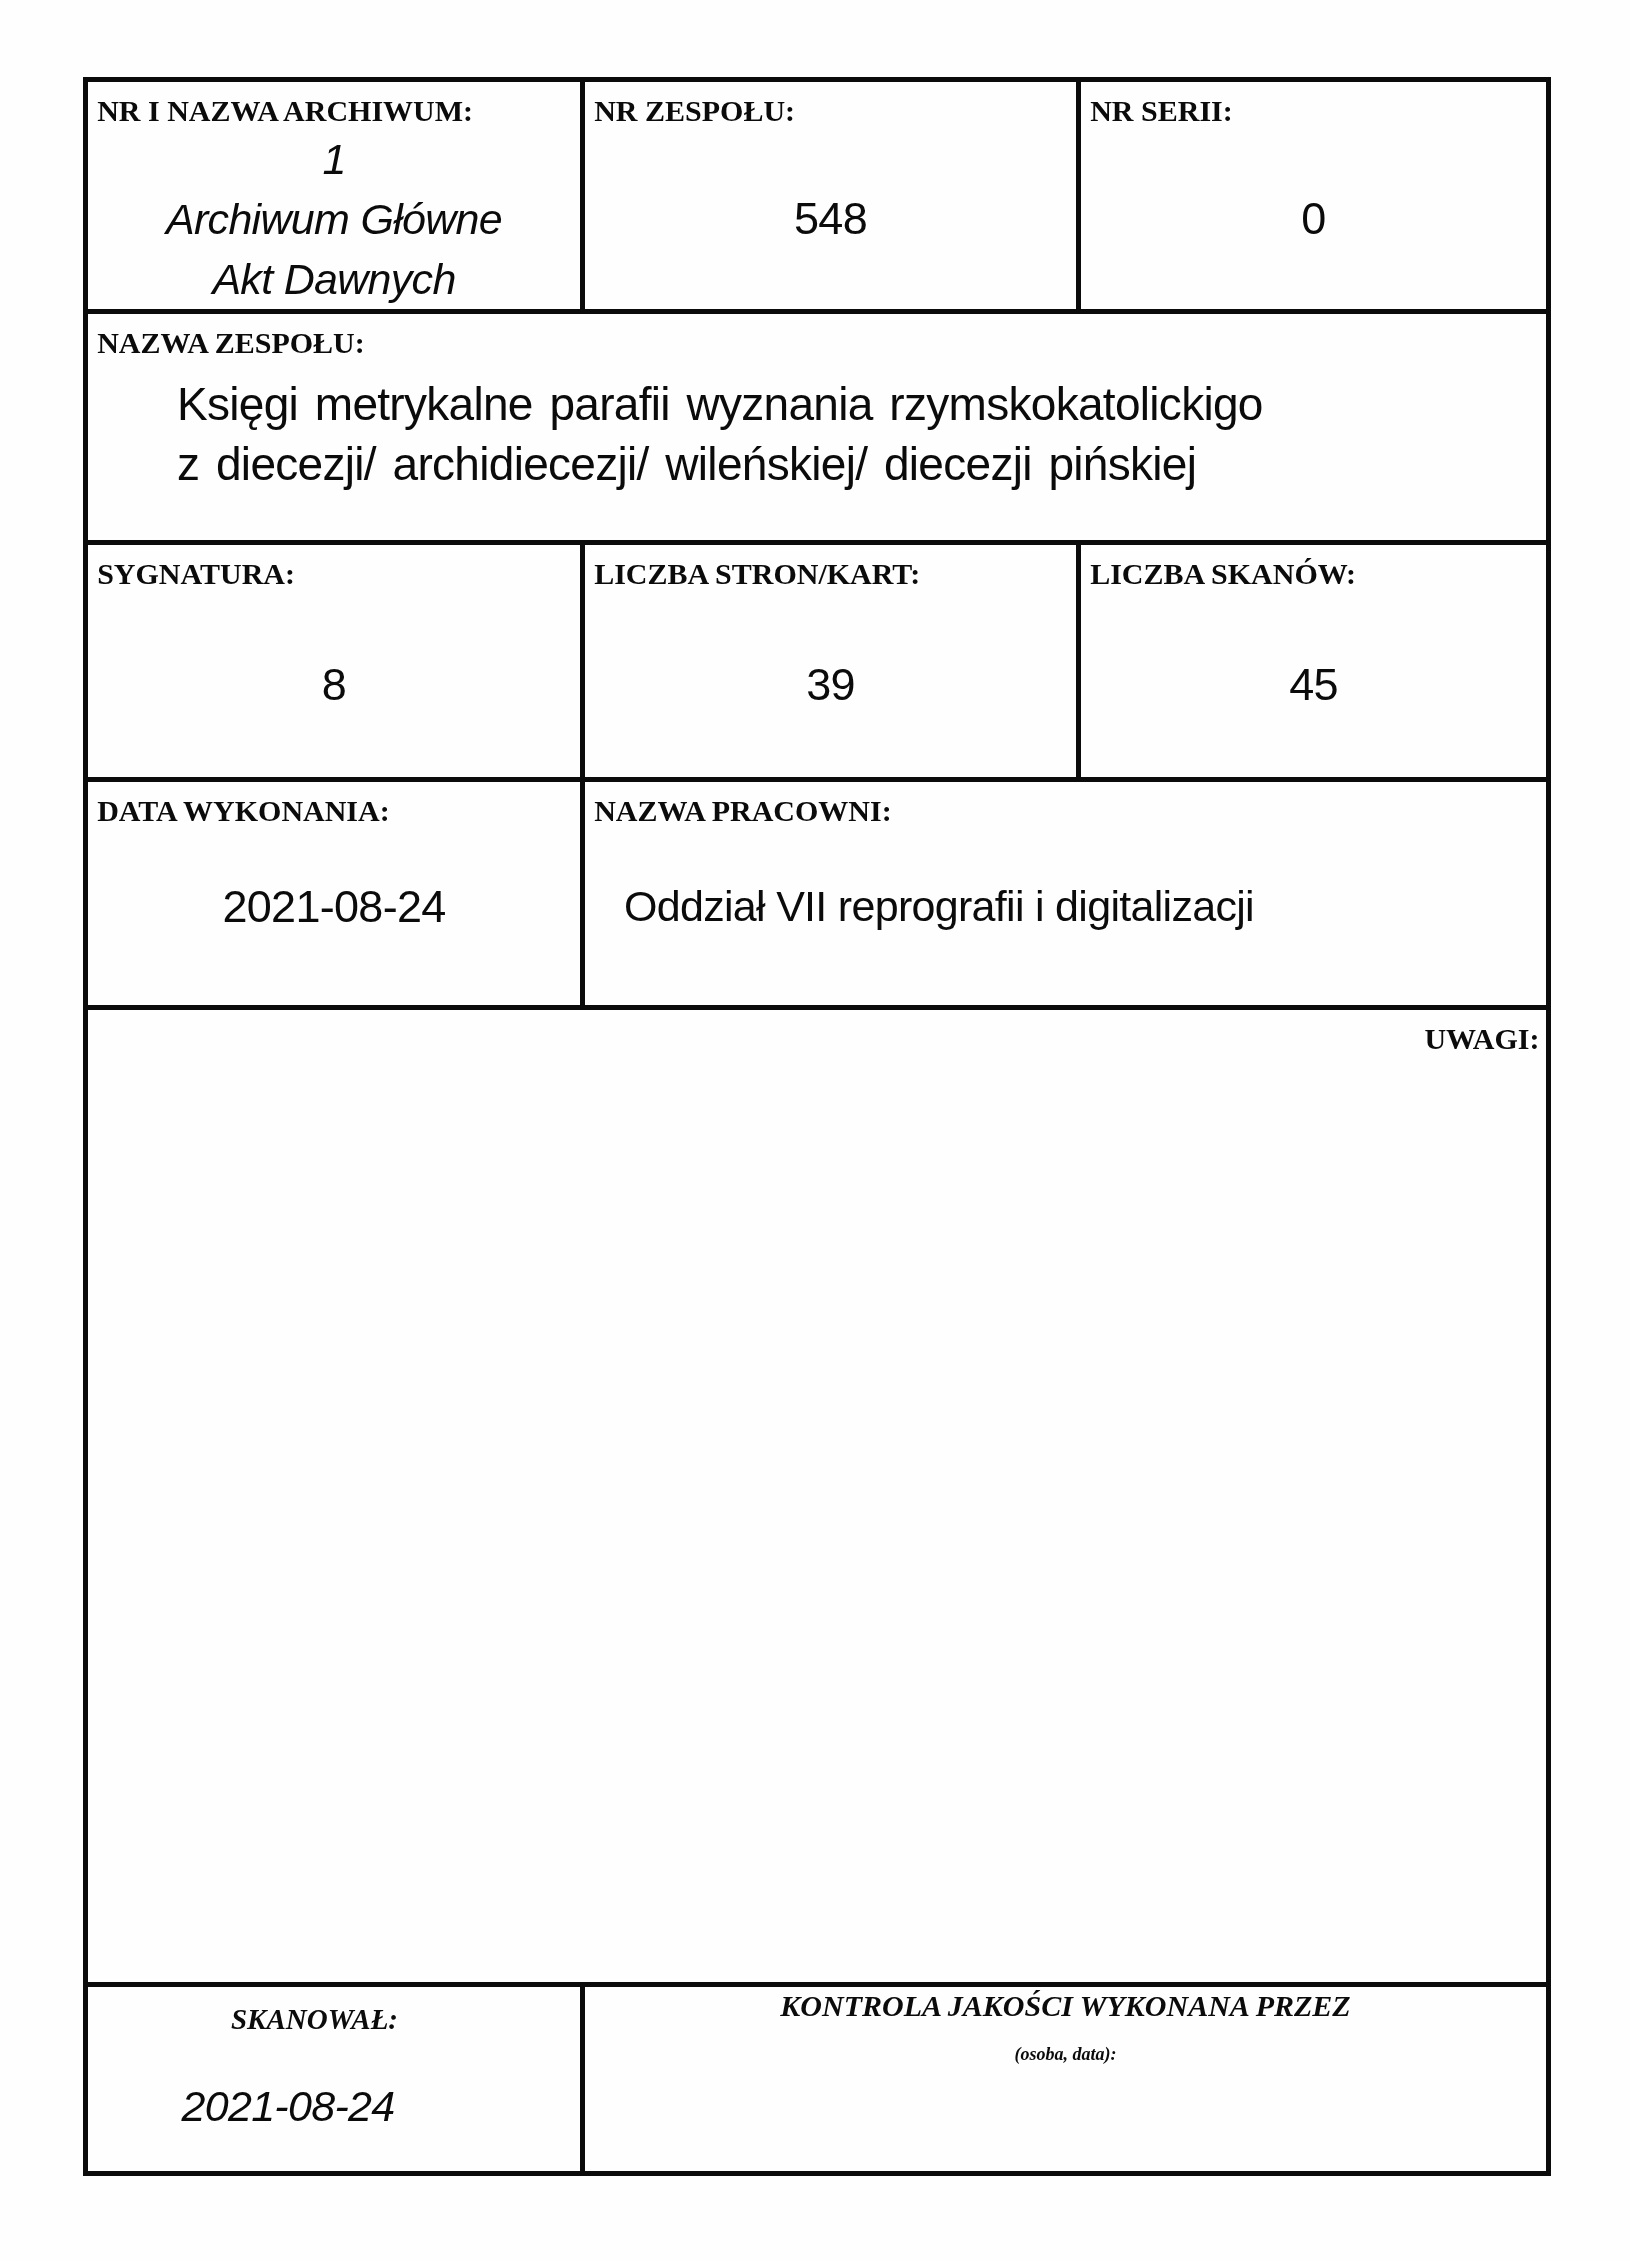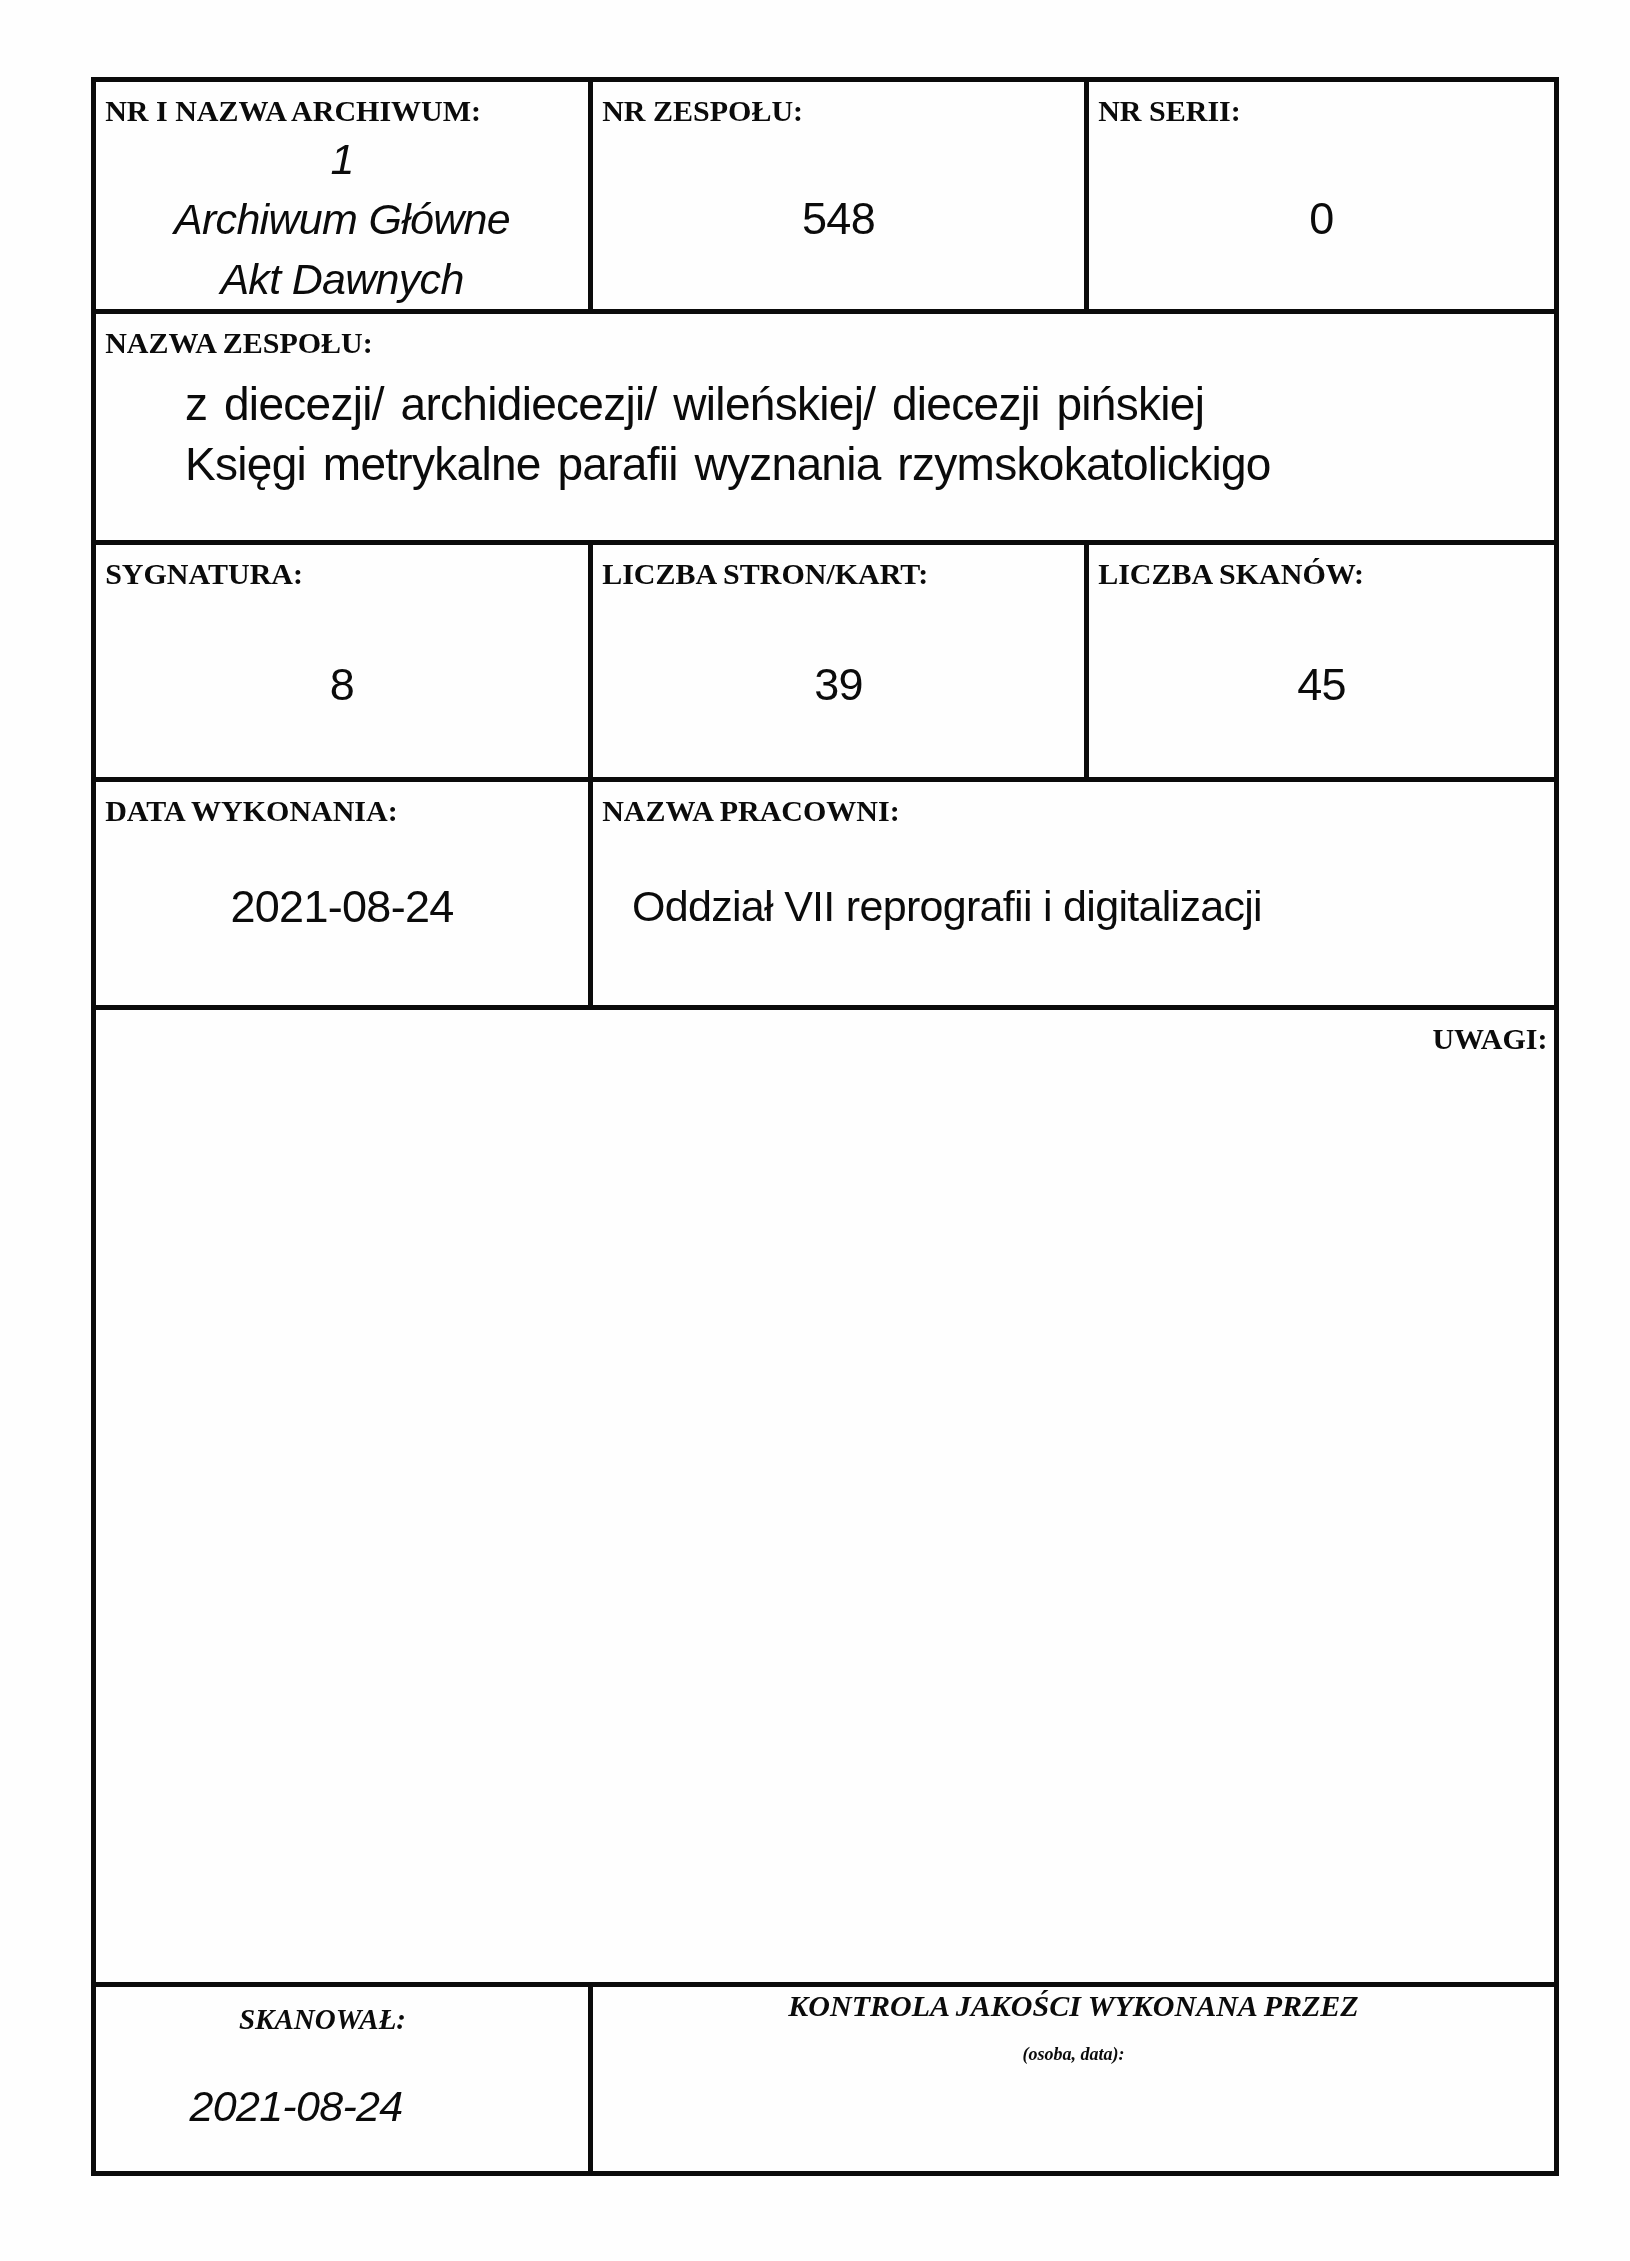--- a/index.html
+++ b/index.html
@@ -6,21 +6,21 @@
   .page{
     position:relative;
     width:1630px;height:2261px;
     background:#fefefe;
     font-family:"Liberation Serif", serif;
     color:#0b0b0b;
     overflow:hidden;
   }
   .form-table{
     position:absolute;
-    left:91px;top:77px;
+    left:83px;top:77px;
     width:1468px;height:2099px;
     border:5.3px solid #0b0b0b;
     box-sizing:border-box;
     background:#fefefe;
     display:flex;flex-direction:column;
   }
   .row{display:flex;box-sizing:border-box;border-bottom:5.3px solid #0b0b0b;}
   .row:last-child{border-bottom:none;font-style:italic;}
   .r1{height:232px;}
   .r2{height:231px;}
@@ -124,22 +124,22 @@
         <div class="vcenter">
           <div class="value">0</div>
         </div>
       </div>
     </div>
 
     <div class="row r2">
       <div class="cell grow">
         <div class="label">NAZWA ZESPOŁU:</div>
         <div class="fonds-text">
+          <div>Księgi metrykalne parafii wyznania rzymskokatolickigo</div>
           <div>z diecezji/ archidiecezji/ wileńskiej/ diecezji pińskiej</div>
-          <div>Księgi metrykalne parafii wyznania rzymskokatolickigo</div>
         </div>
       </div>
     </div>
 
     <div class="row r3">
       <div class="cell w1">
         <div class="label">SYGNATURA:</div>
         <div class="vcenter">
           <div class="value">8</div>
         </div>

